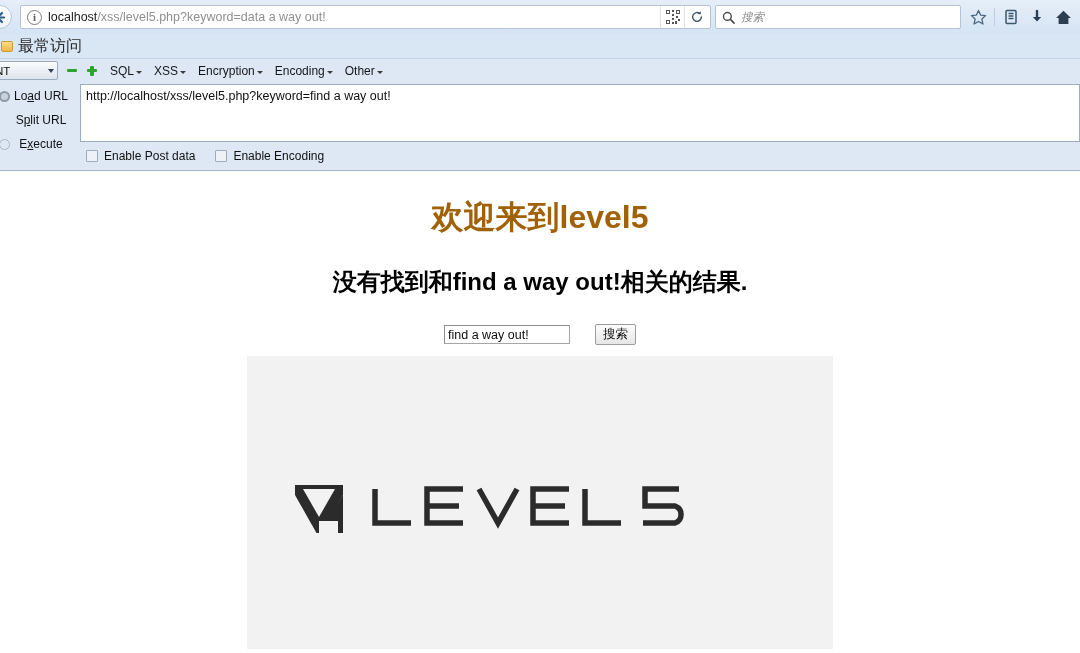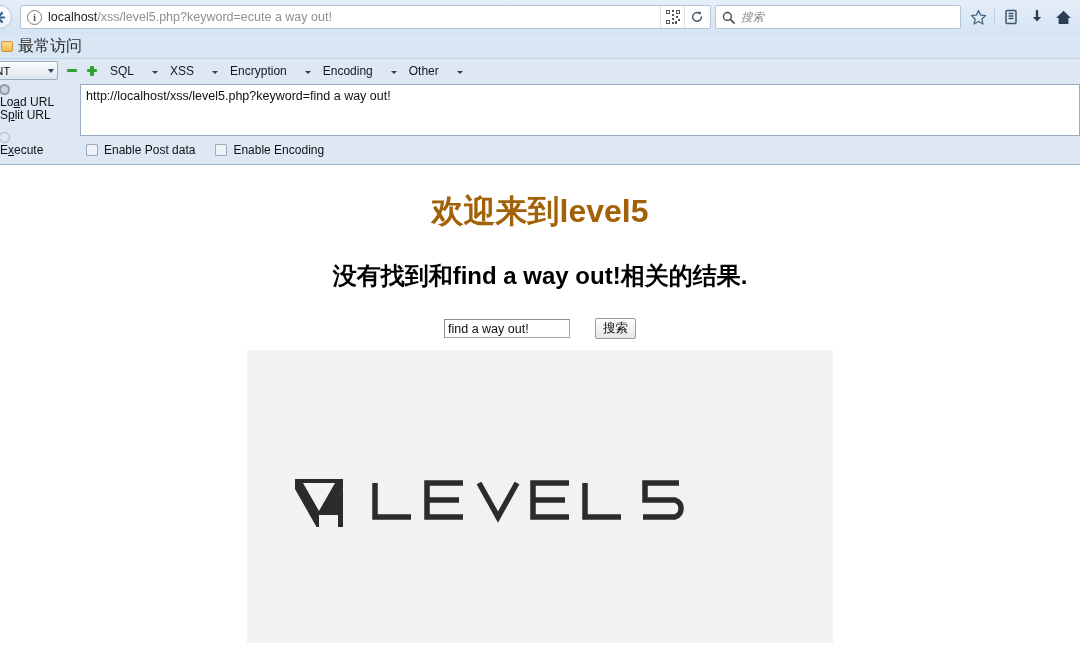--- a/index.html
+++ b/index.html
@@ -171,21 +171,21 @@
   .hb-sign.plus::before {
     content: ""; position: absolute;
     width: 10px; height: 3.5px; background: #2fa32f; border-radius: 1px;
   }
   .hb-sign.plus::after {
     content: ""; position: absolute;
     width: 3.5px; height: 10px; background: #2fa32f; border-radius: 1px;
   }
   .hb-menu-item {
     margin-left: 12px;
-    display: flex; align-items: center; gap: 18px;
+    display: flex; align-items: center; gap: 2px;
     color: #14171a;
     font-size: 12px;
   }
   .hb-menu-item .caret {
     width: 0; height: 0;
     border-left: 3px solid transparent;
     border-right: 3px solid transparent;
     border-top: 3.5px solid #3c3c3c;
     margin-top: 3px;
   }
@@ -193,21 +193,21 @@
   #hackbar-body { display: flex; align-items: flex-start; }
   #hb-left {
     width: 80px;
     flex: 0 0 auto;
     display: flex;
     flex-direction: column;
     align-items: stretch;
     padding-top: 2px;
   }
   .hb-action-row {
-    display: flex; align-items: flex-start; height: 24px; flex-direction: column;
+    display: flex; align-items: center; height: 24px;
   }
   .hb-action-ico {
     width: 16px; flex: 0 0 auto;
     display: flex; align-items: center; justify-content: center;
     margin-left: -4px;
   }
   .hb-gear {
     width: 11px; height: 11px;
     border: 2px solid #8e9aa6;
     border-radius: 50%;
@@ -221,21 +221,21 @@
   .hb-action-label {
     flex: 1 1 auto;
     text-align: center;
     font-size: 12px;
     color: #111;
     padding-right: 10px;
   }
   .hb-action-label u { text-decoration: underline; }
   #hb-right { flex: 1 1 auto; padding-right: 0px; }
   #hb-url-box {
-    height: 52px;
+    height: 58px;
     background: #ffffff;
     border: 1px solid #9aacbf;
     margin-top: 2px;
     font-size: 12.5px;
     color: #111;
     padding: 3px 5px;
     line-height: 16px;
     overflow: hidden;
     white-space: pre-wrap;
     word-break: break-all;
@@ -342,21 +342,21 @@
         <svg width="13" height="13" viewBox="0 0 13 13">
           <path d="M8 2 L3.5 6.5 L8 11" fill="none" stroke="#2b5d8c" stroke-width="2.2" stroke-linecap="round" stroke-linejoin="round"></path>
           <path d="M3.5 6.5 L10 6.5" stroke="#2b5d8c" stroke-width="2.2" stroke-linecap="round"></path>
         </svg>
       </div>
     </div>
 
     <div id="urlbar-wrap">
       <div id="identity-icon">i</div>
       <div id="url-text">
-        <b>localhost</b><span>/xss/level5.php?keyword=ecute a way out!</span>
+        <b>localhost</b><span>/xss/level5.php?keyword=data a way out!</span>
       </div>
       <div class="urlbar-icon">
         <svg width="14" height="14" viewBox="0 0 14 14">
           <g fill="#555">
             <rect x="0" y="0" width="4" height="4"></rect>
               <rect x="10" y="0" width="4" height="4"></rect>
             <rect x="0" y="10" width="4" height="4"></rect>
             <rect x="6" y="0" width="2" height="2"></rect>
               <rect x="6" y="4" width="2" height="2"></rect>
             <rect x="6" y="8" width="2" height="2"></rect>

